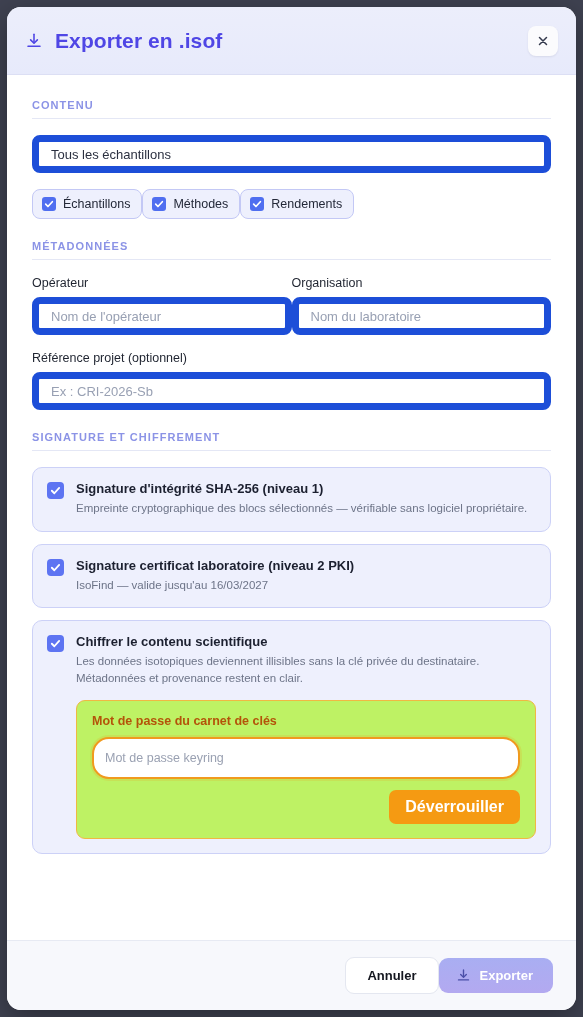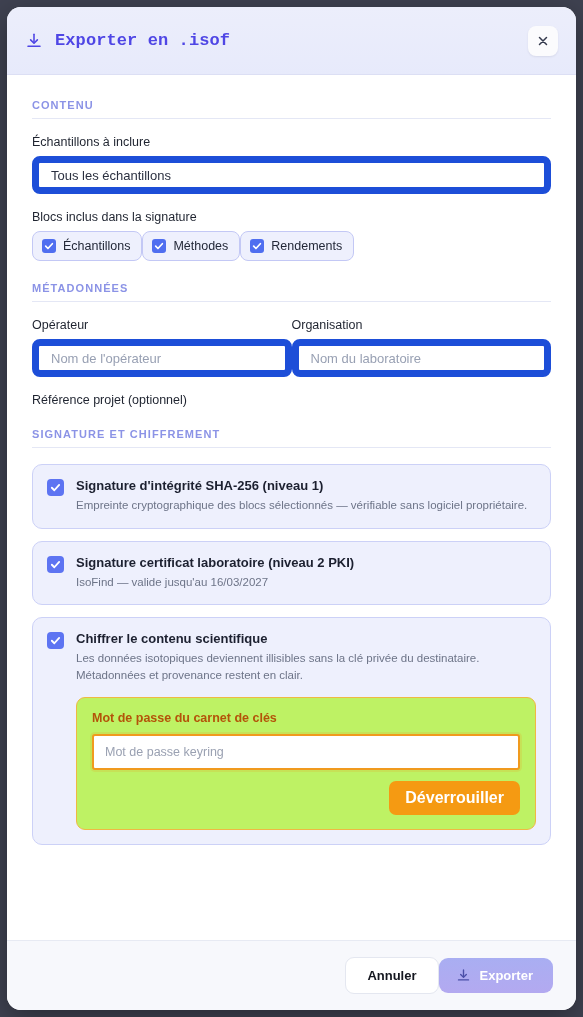--- a/index.html
+++ b/index.html
@@ -43,26 +43,25 @@
   .header-icon {
     width: 20px;
     height: 20px;
     margin-right: 11px;
     display: flex;
     align-items: center;
     justify-content: center;
     color: #4f46e5;
   }
   .header-title {
-    font-size: 17px;
+    font-size: 21px;
     font-weight: bold;
     color: #4f46e5;
     letter-spacing: 0.1px;
     flex: 1 1 auto;
-    font-family: Liberation Mono, monospace;
   }
   .close-btn {
     width: 30px;
     height: 30px;
     background: #fbfbfd;
     border-radius: 8px;
     border: none;
     display: flex;
     align-items: center;
     justify-content: center;
@@ -204,25 +203,25 @@
     padding: 13px 15px 14px 15px;
   }
   .keyring-label {
     font-size: 12.5px;
     font-weight: bold;
     color: #b45309;
     margin-bottom: 9px;
   }
   .keyring-input {
     width: 100%;
-    height: 36px;
+    height: 42px;
     box-sizing: border-box;
     background: #ffffff;
     border: 2px solid #f09a1e;
-    border-radius: 3px;
+    border-radius: 17px;
     padding: 0 11px;
     font-size: 12.5px;
     color: #2b3040;
     font-family: "Liberation Sans", sans-serif;
     outline: none;
     box-shadow: 0 0 0 2px rgba(240,154,30,0.18);
   }
   .keyring-input::placeholder { color: #9aa1b2; }
   .keyring-actions {
     display: flex;
@@ -301,26 +300,24 @@
     </button>
   </div>
 
   <div class="modal-body">
 
     <div class="section">
       <div class="section-title">CONTENU</div>
       <div class="section-rule"></div>
 
       <div class="field-block">
-        <div class="field-label">Échantillons à inclure</div>
         <input class="text-input" readonly="" value="Tous les échantillons" style="">
       </div>
 
       <div class="field-block">
-        <div class="field-label">Blocs inclus dans la signature</div>
         <div class="chip-row">
           <div class="chip">
             <span class="cbox">
               <svg width="10" height="10" viewBox="0 0 24 24" fill="none" stroke="#ffffff" stroke-width="4" stroke-linecap="round" stroke-linejoin="round">
                   <path d="M4 12.5l5.5 5.5L20 6.5"></path>
                 </svg>
             </span>
             <span class="chip-label">Échantillons</span>
           </div>
           <div class="chip">
@@ -353,20 +350,21 @@
           <input class="text-input" placeholder="Nom de l'opérateur" style="">
         </div>
         <div>
           <div class="field-label">Organisation</div>
           <input class="text-input" placeholder="Nom du laboratoire" style="">
         </div>
       </div>
 
       <div class="field-block">
         <div class="field-label">Référence projet (optionnel)</div>
+        <input class="text-input" placeholder="Ex : CRI-2026-Sb" style="">
       </div>
     </div>
 
     <div class="section">
       <div class="section-title">SIGNATURE ET CHIFFREMENT</div>
       <div class="section-rule"></div>
 
       <div class="opt-card">
         <span class="opt-check">
           <svg width="11" height="11" viewBox="0 0 24 24" fill="none" stroke="#ffffff" stroke-width="4" stroke-linecap="round" stroke-linejoin="round">

